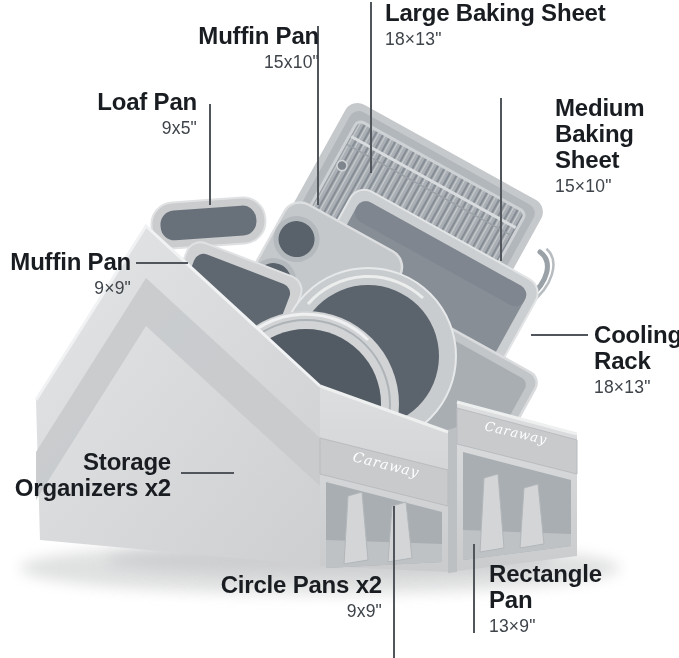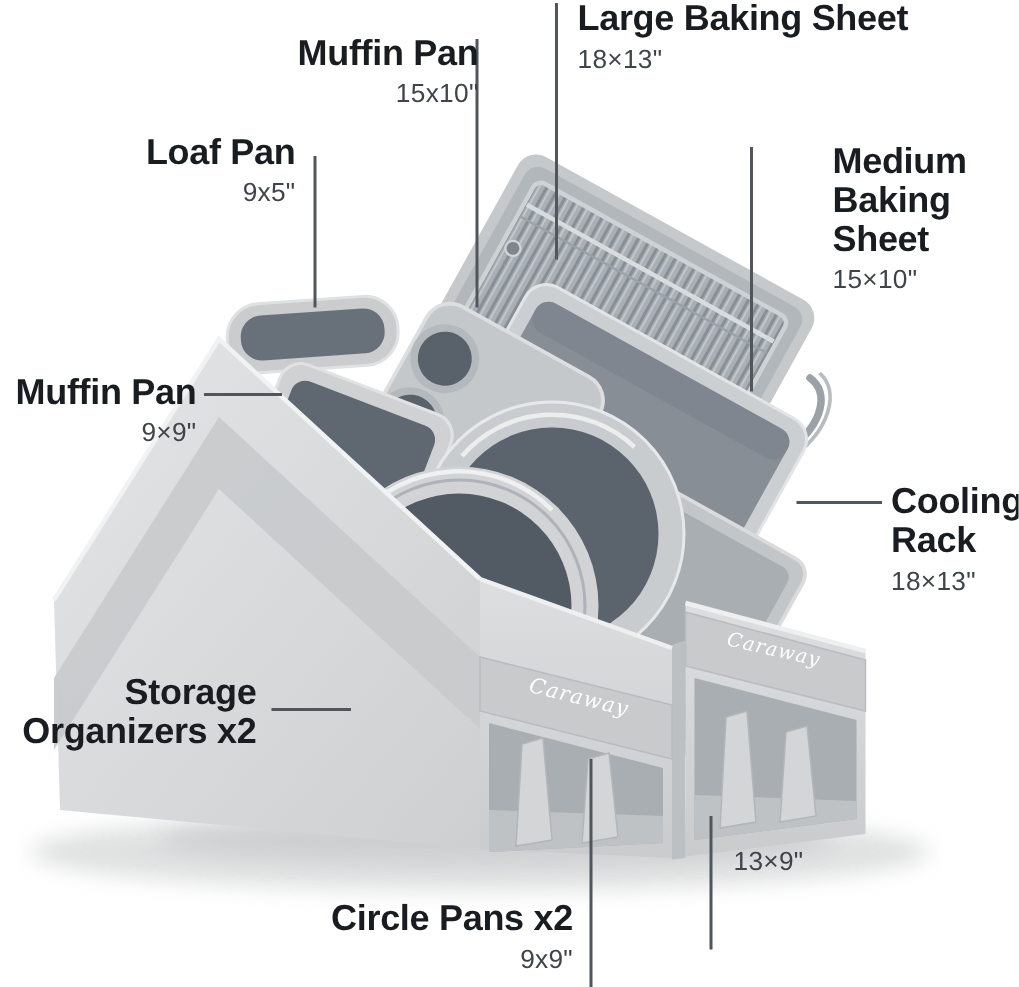--- a/index.html
+++ b/index.html
@@ -21,21 +21,21 @@
   .ra{text-align:right;}
 
   
   #c-large{left:385px;top:0px;}
   #c-muffin{right:360px;top:23px;}
   #c-loaf{right:482px;top:89px;}
   #c-medium{left:514px;top:95px;width:142px;margin-left:41px;}
   #c-square{right:548px;top:249px;}
   #c-cooling{left:594px;top:322px;width:96px;}
   #c-storage{right:508px;top:449px;width:178px;}
-  #c-circle{right:297px;top:600px;margin-left:31px;}
+  #c-circle{right:297px;top:572px;margin-left:31px;}
   #c-rect{left:489px;top:561px;width:114px;}
 
   
   #l-large{left:370px;top:2px;height:171px;}
   #l-muffin{left:317px;top:26px;height:179px;}
   #l-loaf{left:209px;top:104px;height:101px;}
   #l-medium{left:500px;top:98px;height:163px;}
   #l-square{left:136px;top:262px;width:52px;}
   #l-cooling{left:531px;top:334px;width:57px;}
   #l-storage{left:181px;top:472px;width:53px;}
@@ -217,16 +217,17 @@
   <div class="callout ra" id="c-storage">
     <div class="t">Storage Organizers x2</div>
   </div>
 
   <div class="callout ra" id="c-circle">
     <div class="t">Circle Pans x2</div>
     <div class="d">9x9"</div>
   </div>
 
   <div class="callout" id="c-rect">
+    <div class="t">Rectangle Pan</div>
     <div class="d">13×9"</div>
   </div>
 
 </div>
 
 </body></html>

